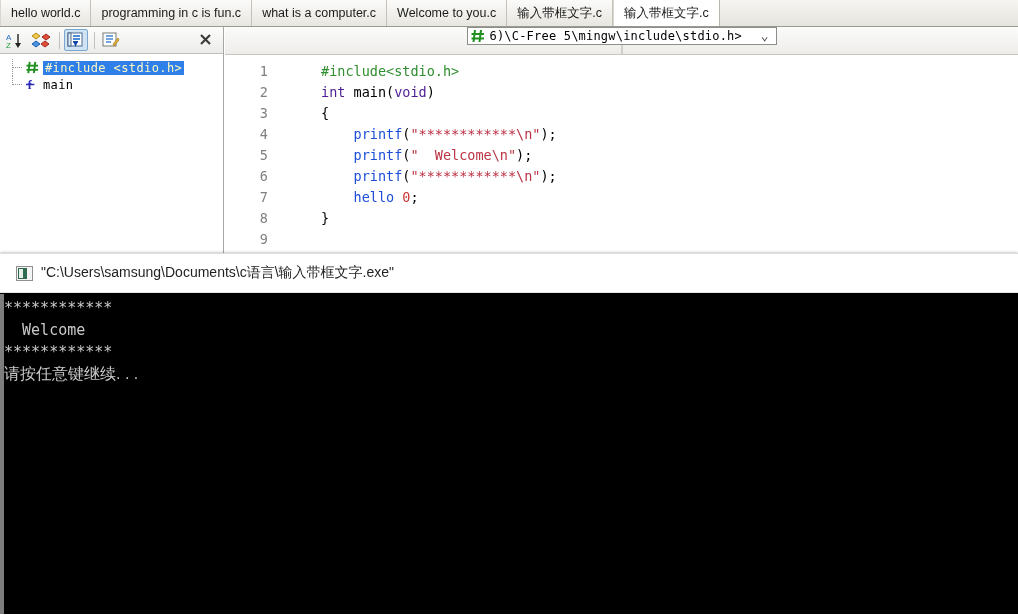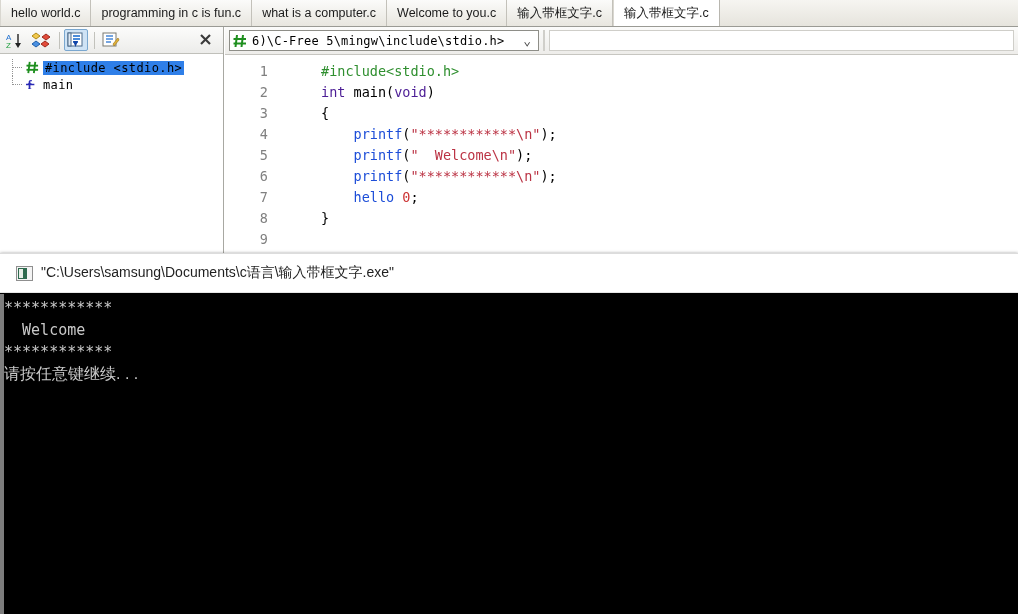--- a/index.html
+++ b/index.html
@@ -137,40 +137,41 @@
   }
   .ticon {
     width: 16px; height: 16px;
     flex: 0 0 16px;
     display: flex; align-items: center; justify-content: center;
     margin-right: 3px;
   }
   .tlabel { white-space: nowrap; letter-spacing: 0.4px; }
   .tlabel.sel {
     background: #2f7fe8;
-    color: #000000;
+    color: #fef9c3;
     padding: 0 2px;
   }
 
   
   #editorpane {
     position: absolute;
     left: 225px; top: 27px;
     width: 793px; height: 588px;
     background: #ffffff;
     box-sizing: border-box;
   }
   #editortoolbar {
     height: 28px;
     background: linear-gradient(#fbfbfa, #eeedea);
     border-bottom: 1px solid #c7c6c1;
     display: flex;
     align-items: center;
     padding: 0 4px;
     box-sizing: border-box;
+    flex-direction: column;
   }
   #scopecombo {
     width: 310px;
     height: 21px;
     background: #ffffff;
     border: 1px solid #8e8e88;
     display: flex;
     align-items: center;
     font-family: "DejaVu Sans Mono", monospace;
     font-size: 12px;

